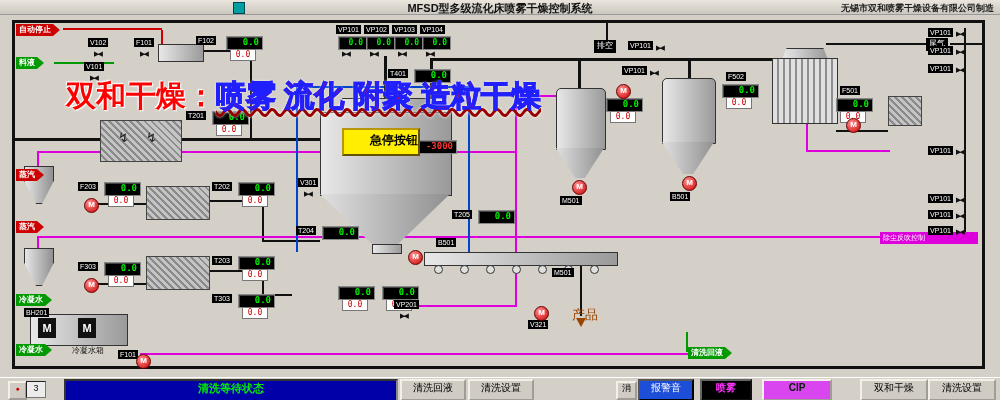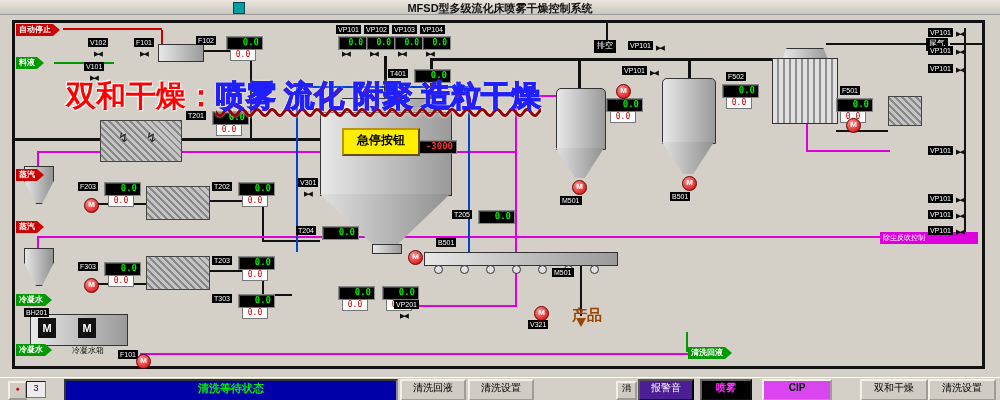--- a/index.html
+++ b/index.html
@@ -16,42 +16,43 @@
   .wbox{position:absolute;background:#fff;color:#cc0000;font-family:"DejaVu Sans Mono",monospace;font-size:8px;line-height:9px;height:10px;width:24px;text-align:center;border:1px solid #777;z-index:3}
   .valve{position:absolute;font-size:7px;letter-spacing:-2px;color:#111;line-height:7px;z-index:3;cursor:pointer}
   .pump{position:absolute;width:13px;height:13px;border-radius:50%;background:radial-gradient(circle at 35% 30%,#ff9090,#cc0000);border:1px solid #600;color:#fff;font-size:8px;font-weight:bold;text-align:center;line-height:12px;z-index:4;cursor:pointer}
   .flow{position:absolute;color:#fff;font-size:8px;font-weight:bold;line-height:12px;height:12px;padding:0 9px 0 3px;white-space:nowrap;clip-path:polygon(0 0,calc(100% - 7px) 0,100% 50%,calc(100% - 7px) 100%,0 100%);z-index:3}
   .hatch{position:absolute;border:1px solid #444;background:repeating-linear-gradient(45deg,#c4c4c4 0 3px,#8a8a8a 3px 5px);z-index:2}
   .bolt{position:absolute;color:#222;font-size:13px;z-index:3}
   .cyclone{position:absolute;background:linear-gradient(90deg,#e6e6e6,#909090);clip-path:polygon(0 0,100% 0,100% 38%,60% 100%,40% 100%,0 38%);border:1px solid #333;z-index:2}
   .vessel{position:absolute;background:linear-gradient(90deg,#e8e8e8,#9a9a9a);border:1px solid #333;z-index:2}
   .cone{position:absolute;background:linear-gradient(90deg,#e0e0e0,#909090);clip-path:polygon(0 0,100% 0,60% 100%,40% 100%);z-index:2}
   .tubes{position:absolute;border:1px solid #333;background:repeating-linear-gradient(90deg,#e0e0e0 0 4px,#8e8e8e 4px 6px);z-index:2}
-  .estop{position:absolute;left:342px;top:128px;width:74px;height:24px;background:#ffee00;border:2px outset #b8960a;color:#000;font-size:12px;font-weight:bold;text-align:center;line-height:20px;z-index:6;cursor:pointer}
+  .estop{position:absolute;left:342px;top:128px;width:74px;height:24px;background:#ffee00;border:2px outset #b8960a;color:#000;font-size:12px;font-weight:bold;text-align:right;line-height:20px;z-index:6;cursor:pointer}
   .wheel{position:absolute;width:7px;height:7px;border-radius:50%;background:#e0e0e0;border:1px solid #333;z-index:2}
   .label-dark{position:absolute;background:#000;color:#fff;font-size:8px;line-height:12px;height:13px;padding:0 3px;z-index:3}
   .label-mag{position:absolute;background:#dd00dd;color:#fff;font-size:7px;line-height:11px;height:12px;padding:0 3px;z-index:3;cursor:pointer}
   .mbox{position:absolute;width:18px;height:20px;background:#111;color:#fff;font-size:11px;font-weight:bold;text-align:center;line-height:20px;z-index:3}
   .tri-down{position:absolute;width:0;height:0;border-left:5px solid transparent;border-right:5px solid transparent;border-top:9px solid #994400;z-index:3}
-  .ptext{position:absolute;color:#994400;font-size:15px;font-weight:bold;z-index:3}
+  .ptext{position:absolute;color:#994400;font-size:13px;font-weight:normal;z-index:3}
   .plain{position:absolute;color:#111;font-size:8px;z-index:3}
   .watermark{position:absolute;left:66px;top:76px;font-size:30px;font-weight:bold;white-space:nowrap;z-index:40;pointer-events:none}
   .wm-prefix{color:#ff0000;text-shadow:1px 1px 0 #fff,-1px -1px 0 #fff,0 0 3px #fff}
   .wm-suffix{color:#ff0000;-webkit-text-stroke:1px #2020ff;text-shadow:0 0 3px #fff;text-decoration-line:underline;text-decoration-style:wavy;text-decoration-color:#990000}
   .bbar{position:absolute;left:0;top:377px;width:1000px;height:23px;background:#d4d0c8;border-top:1px solid #fff;z-index:5}
   .btn{position:absolute;top:379px;height:18px;background:#d0ccc4;border:2px outset #f4f0e8;font-size:10px;color:#000;text-align:center;line-height:14px;z-index:6;cursor:pointer}
   .status{position:absolute;left:64px;top:379px;width:330px;height:19px;background:#0000a8;border:2px inset #888;color:#00ee00;font-size:11px;font-weight:bold;text-align:center;line-height:15px;z-index:6}
   .pagebox{position:absolute;left:26px;top:381px;width:18px;height:15px;background:#ececec;border:1px inset #777;font-size:9px;text-align:center;line-height:13px;color:#111;z-index:6}
 </style>
 </head>
 <body>
 
 <div class="titlebar">
   <span class="chip"></span>
   <span class="title">MFSD型多级流化床喷雾干燥控制系统</span>
+  <span class="manufacturer">无锡市双和喷雾干燥设备有限公司制造</span>
 </div>
 
 <div class="pipe" style="left:12px;top:20px;width:973px;height:3px;background:#111"></div>
 <div class="pipe" style="left:12px;top:20px;width:3px;height:349px;background:#111"></div>
 <div class="pipe" style="left:12px;top:366px;width:973px;height:3px;background:#111"></div>
 <div class="pipe" style="left:982px;top:20px;width:3px;height:349px;background:#111"></div>
 
 <div class="pipe" style="left:63px;top:28px;width:99px;height:2px;background:#cc0000"></div>
 <div class="pipe" style="left:161px;top:30px;width:2px;height:14px;background:#cc0000"></div>
 <div class="pipe" style="left:54px;top:62px;width:60px;height:2px;background:#009900"></div>
@@ -254,17 +255,17 @@
   <span class="wm-prefix">双和干燥：</span><span class="wm-suffix">喷雾 流化 附聚 造粒干燥</span>
 </div>
 
 <div class="bbar"></div>
 <span class="btn" style="left:8px;top:381px;width:15px;height:15px;line-height:11px;font-size:7px;color:#cc0000">●</span>
 <span class="pagebox">3</span>
 <div class="status">清洗等待状态</div>
 <span class="btn" style="left:400px;width:62px">清洗回液</span>
 <span class="btn" style="left:468px;width:62px">清洗设置</span>
 <span class="btn" style="left:616px;top:381px;width:17px;height:15px;line-height:11px;font-size:9px">消</span>
-<span class="btn" style="left:638px;width:52px;background:#4c1d95;color:#fff;border-color:#555">报警音</span>
+<span class="btn" style="left:638px;width:52px;background:#1d4ed8;color:#fff;border-color:#555">报警音</span>
 <span class="btn" style="left:700px;width:48px;background:#000;color:#ff33ff;font-weight:bold;border-color:#666">喷雾</span>
 <span class="btn" style="left:762px;width:66px;background:#d946ef;color:#002200;font-weight:bold">CIP</span>
 <span class="btn" style="left:860px;width:64px">双和干燥</span>
 <span class="btn" style="left:928px;width:64px">清洗设置</span>
 
 </body></html>

